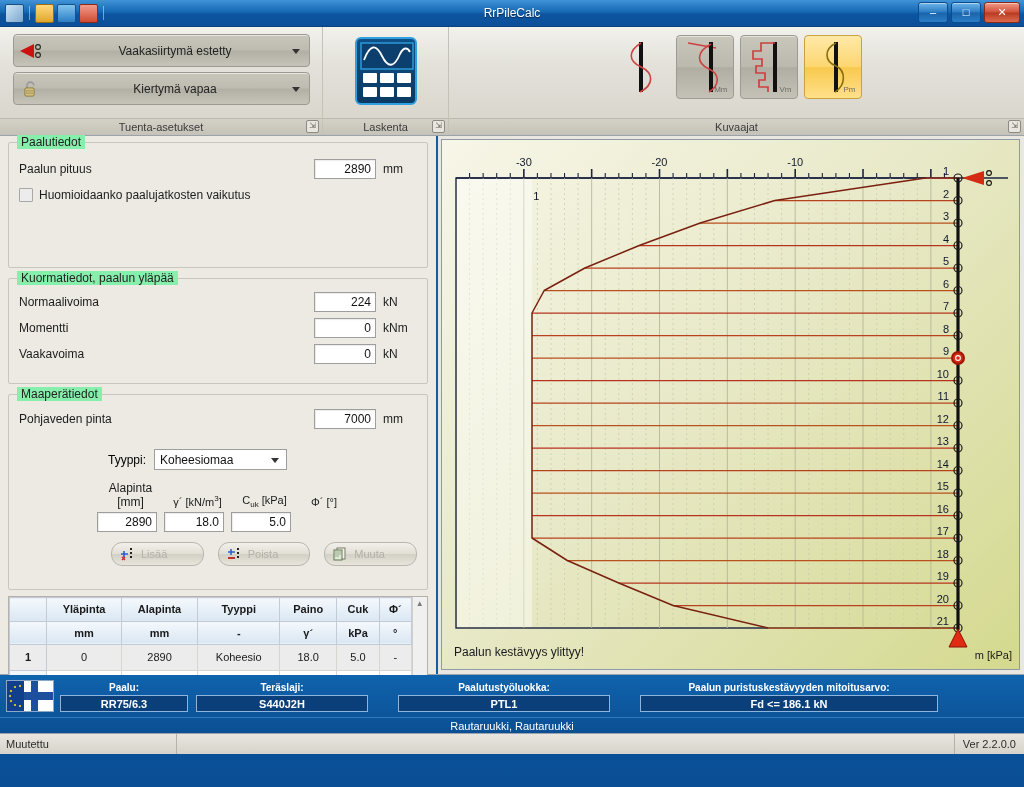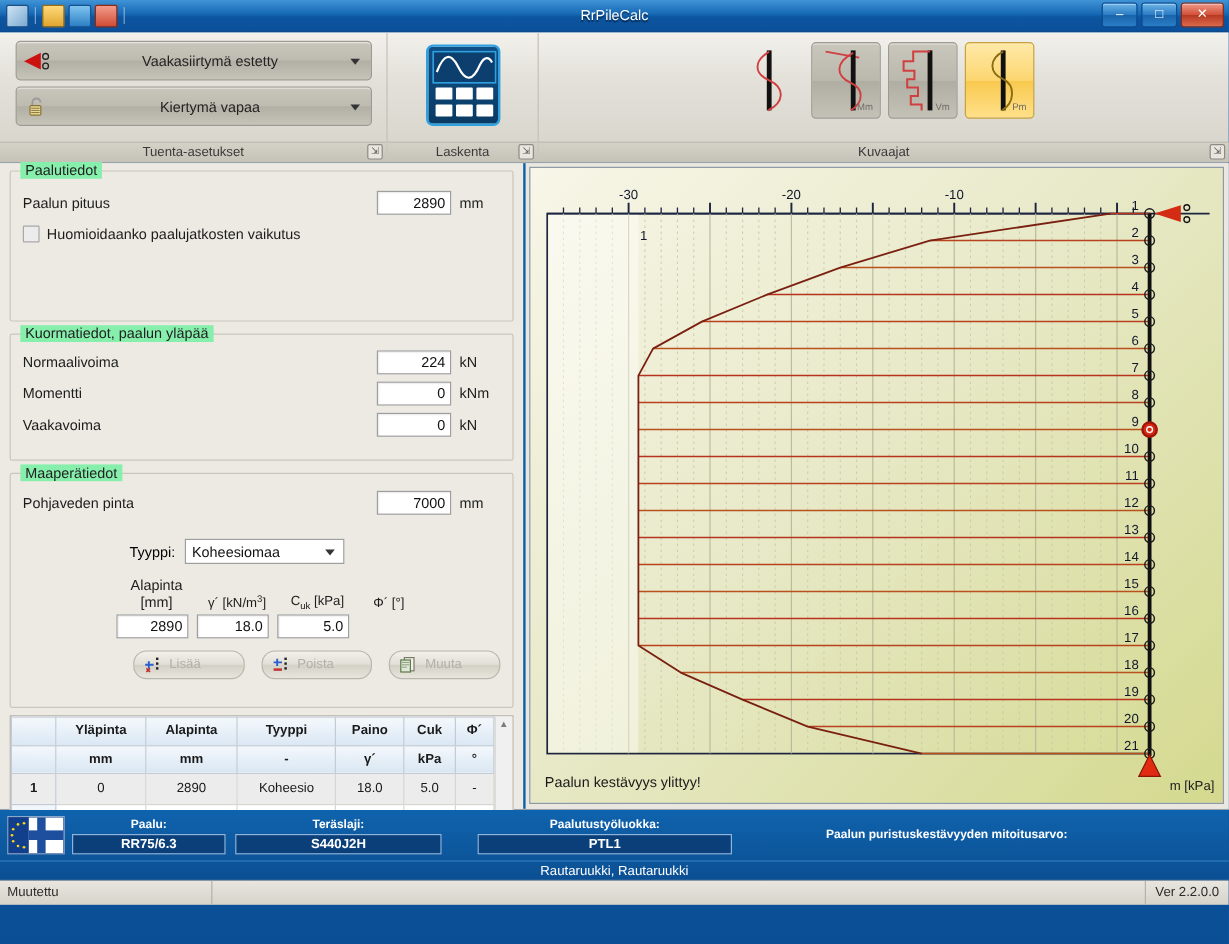--- a/index.html
+++ b/index.html
@@ -729,20 +729,21 @@
       <div class="fcell" style="width:172px;">
         <span class="cap">Teräslaji:</span>
         <div class="fval" style="width:172px;">S440J2H</div>
       </div>
       <div class="fcell" style="width:212px;margin-left:22px;">
         <span class="cap">Paalutustyöluokka:</span>
         <div class="fval" style="width:212px;">PTL1</div>
       </div>
       <div class="fcell" style="width:298px;margin-left:22px;">
         <span class="cap">Paalun puristuskestävyyden mitoitusarvo:</span>
+        <div class="fval" style="width:298px;">Fd &lt;= 186.1 kN</div>
       </div>
     </div>
     <div class="f-mid">Rautaruukki,  Rautaruukki</div>
   </div>
 
   <div class="statusbar">
     <div class="sb-left">Muutettu</div>
     <div class="sb-mid"></div>
     <div class="sb-right">Ver 2.2.0.0</div>
   </div>

